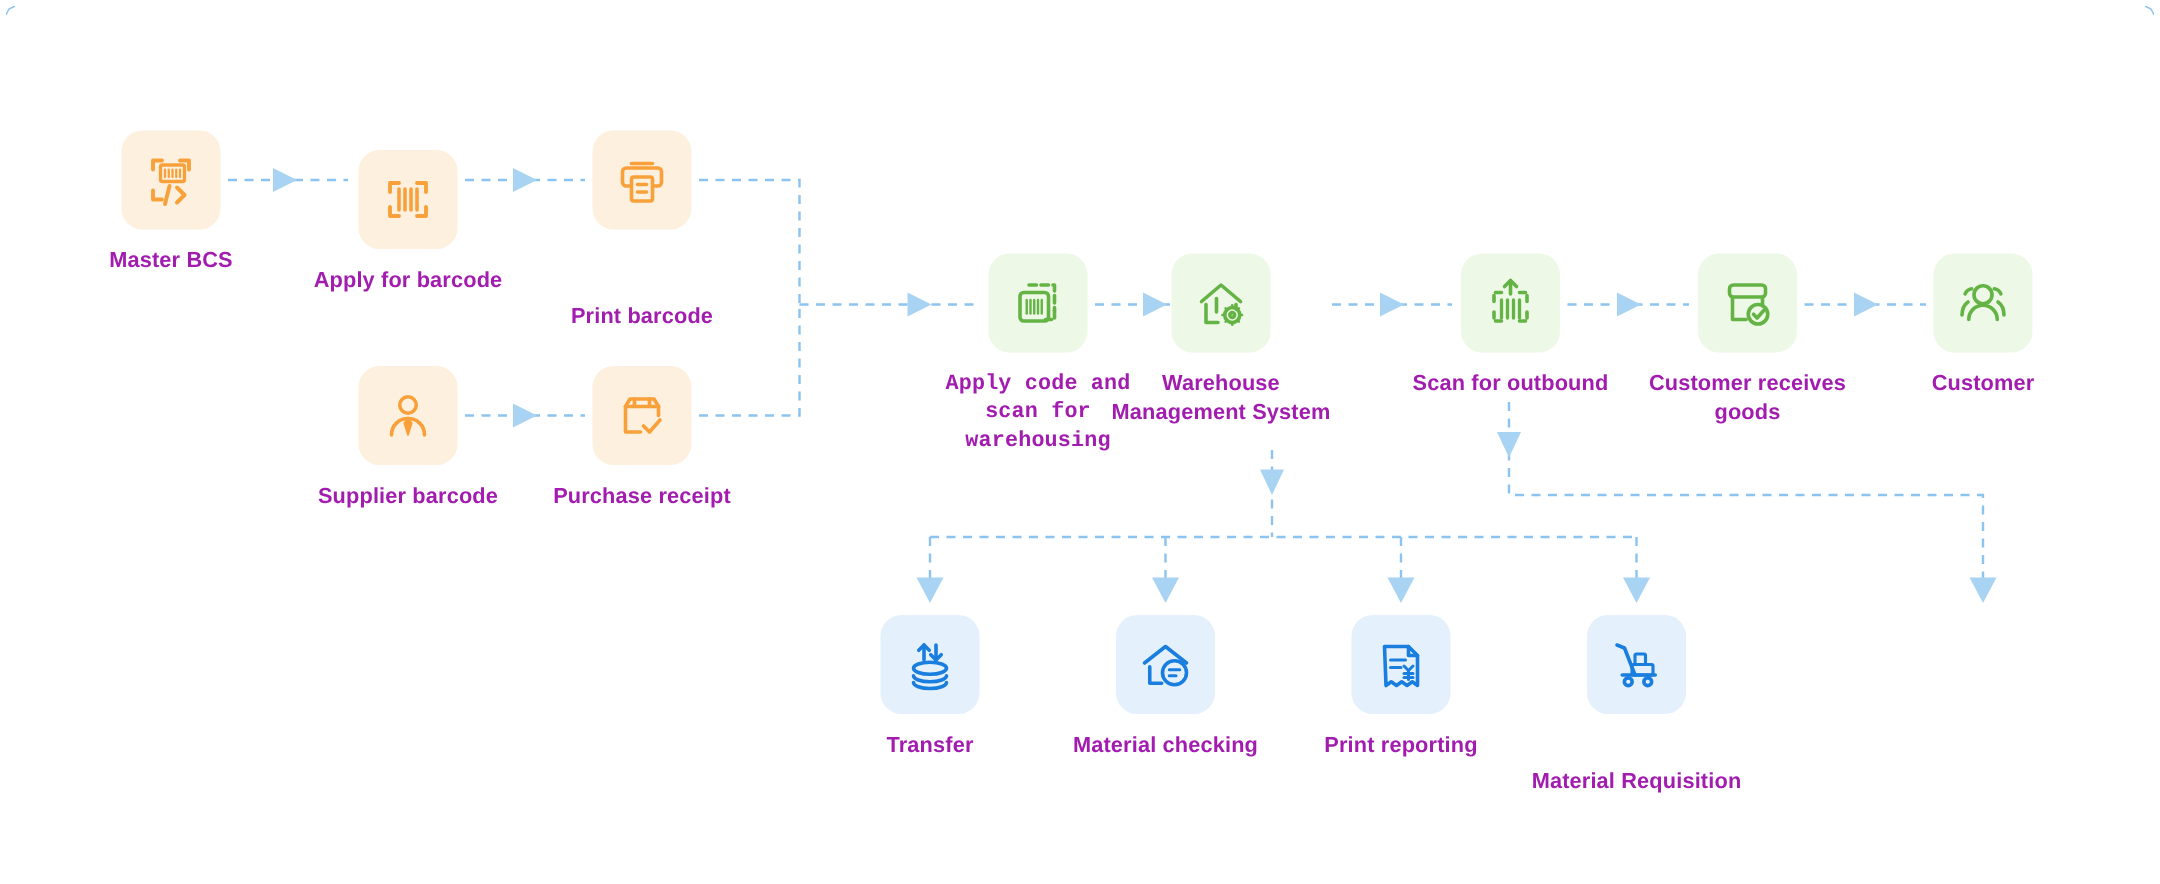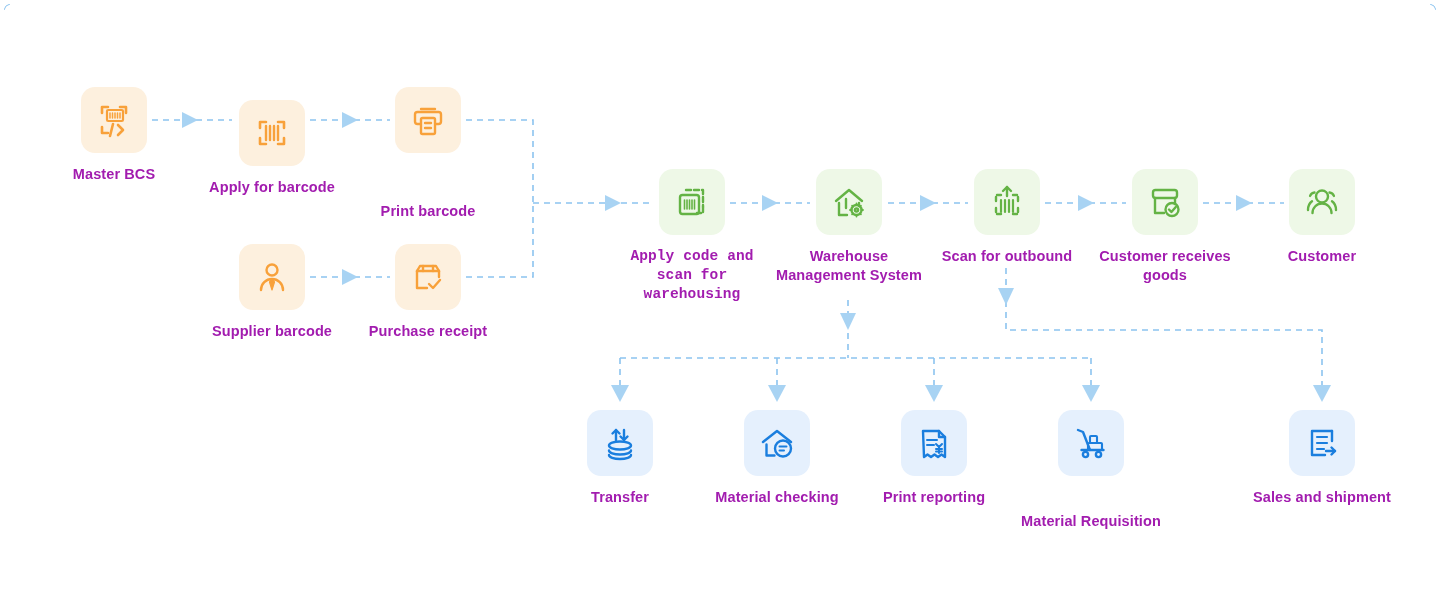--- a/index.html
+++ b/index.html
@@ -221,21 +221,21 @@
             <path d="M17.5 18v9"></path>
             <path d="M20 18v9"></path>
             <path d="M22.5 18v9"></path>
           </g>
       </svg>
     </div>
     <div class="caption">Apply code and
 scan for warehousing</div>
   </div>
 
-  <div class="node green" style="left:849px;top:169px;">
+  <div class="node green" style="left:814px;top:169px;">
     <div class="tile">
       <svg width="40" height="40" viewBox="0 0 40 40" fill="none" stroke="#64b345" stroke-width="2.4" stroke-linecap="round" stroke-linejoin="round">
         <path d="M7 19 L20 8 L33 19"></path>
         <path d="M10 21 v12 h8"></path>
         <path d="M30 21 v3"></path>
         <path d="M17 17 v9"></path>
         <circle cx="27.5" cy="28" r="5"></circle>
         <path d="M27.5 21.5v1.6M27.5 32.9v1.6M34 28h-1.6M22.6 28H21M31.9 23.6l-1.1 1.1M24.2 31.3l-1.1 1.1M31.9 32.4l-1.1-1.1M24.2 24.7l-1.1-1.1" stroke-width="1.8"></path>
         <circle cx="27.5" cy="28" r="1.6"></circle>
       </svg>
@@ -343,34 +343,20 @@
         <path d="M10.5 27 h22"></path>
         <circle cx="14.5" cy="31.5" r="2.6"></circle>
         <circle cx="27.5" cy="31.5" r="2.6"></circle>
         <rect x="19" y="13" width="7" height="7" rx="1" stroke-width="2.1"></rect>
         <rect x="17" y="20" width="14" height="7" rx="1" stroke-width="2.1"></rect>
       </svg>
     </div>
     <div class="caption">Material Requisition</div>
   </div>
 
-  <div class="node blue" style="left:1322px;top:410px;">
-    <div class="tile">
-      <svg width="40" height="40" viewBox="0 0 40 40" fill="none" stroke="#1a7ede" stroke-width="2.4" stroke-linecap="round" stroke-linejoin="round">
-        <path d="M30 8 H10 v24 h13"></path>
-        <path d="M30 8 v10"></path>
-        <path d="M15 14 h10" stroke-width="2.2"></path>
-        <path d="M15 20 h10" stroke-width="2.2"></path>
-        <path d="M15 26 h7" stroke-width="2.2"></path>
-        <path d="M24 28 h9"></path>
-        <path d="M29.5 24.5 L33 28 l-3.5 3.5"></path>
-      </svg>
-    </div>
-    <div class="caption">Sales and shipment</div>
-  </div>
 
   <svg class="corner-tick tl" viewBox="0 0 8 8">
       <path d="M0 6 L2 2 L6 0" fill="none" stroke="#8cc4ef" stroke-width="1"></path>
     </svg>
   <svg class="corner-tick tr" viewBox="0 0 8 8">
       <path d="M8 6 L6 2 L2 0" fill="none" stroke="#8cc4ef" stroke-width="1"></path>
     </svg>
 
 </div>
 

